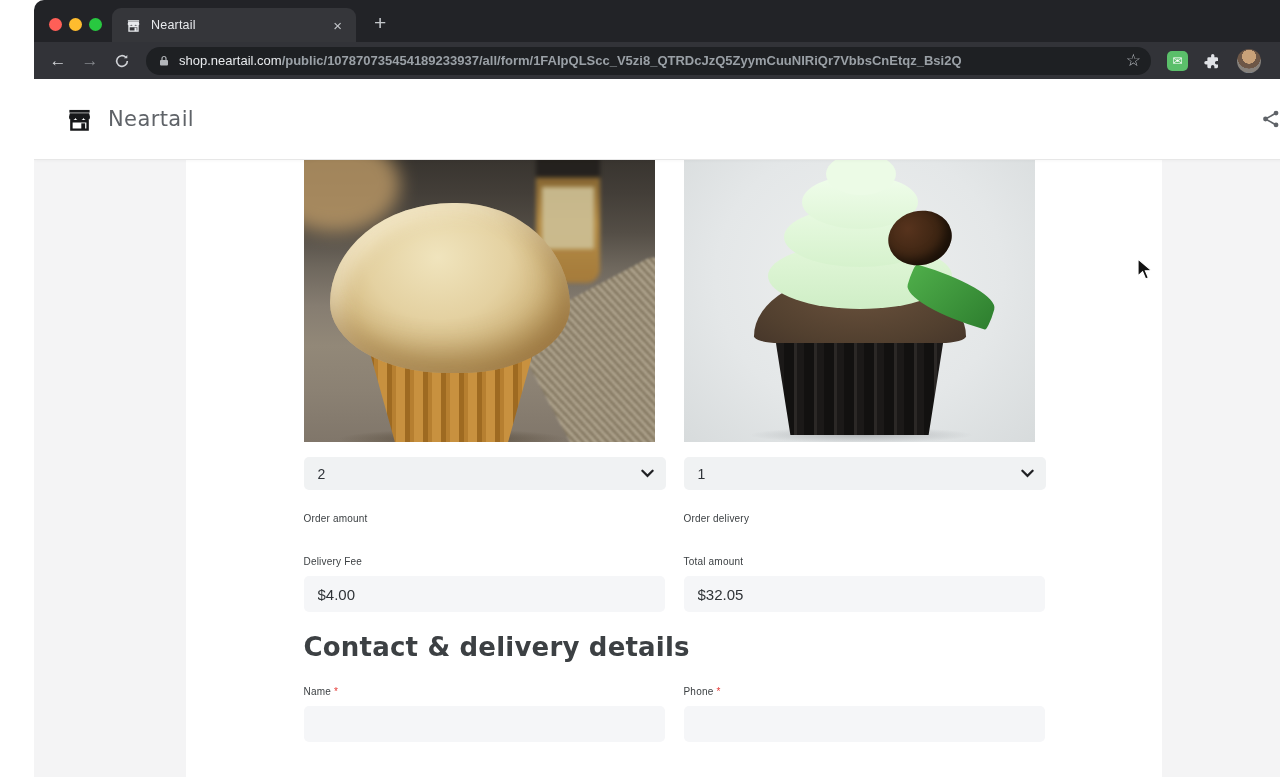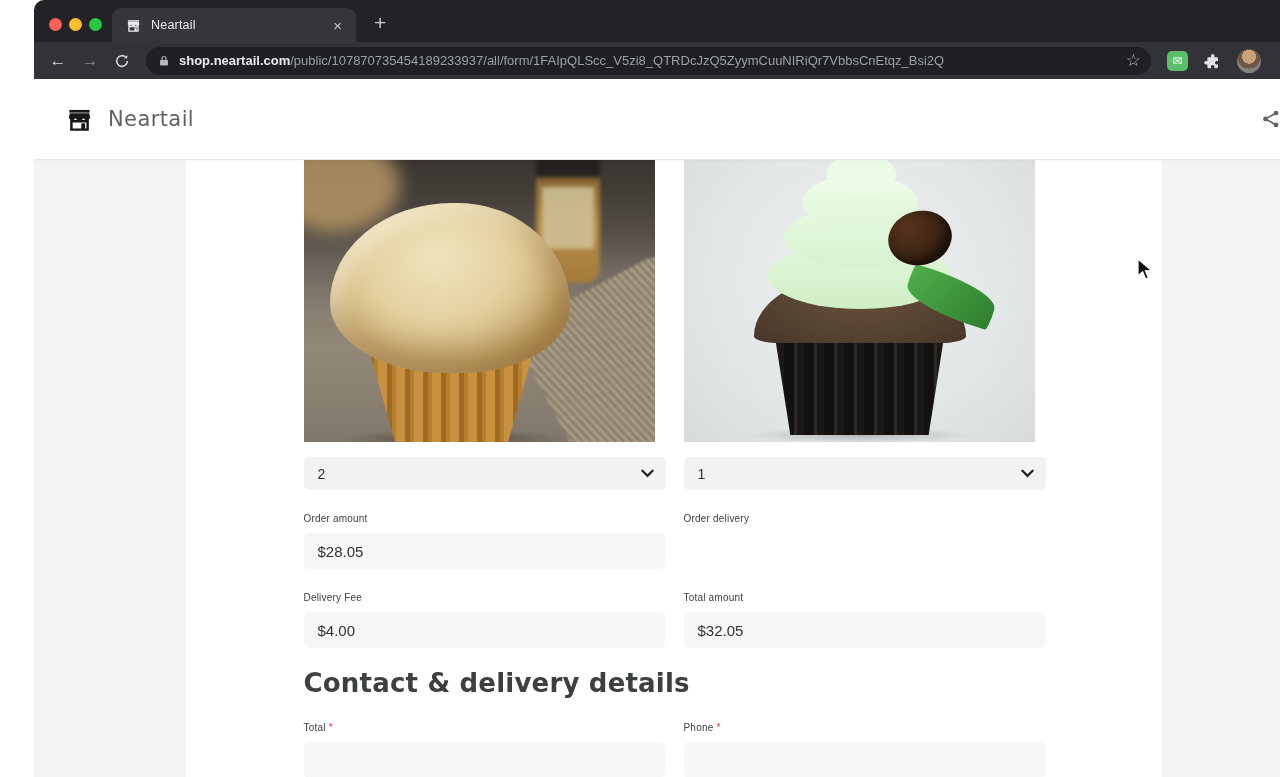--- a/index.html
+++ b/index.html
@@ -18,22 +18,22 @@
   .tab-title { font-size:12.5px; letter-spacing:.2px; flex:1; white-space:nowrap; overflow:hidden; }
   .tab-close { color:#c3c6ca; font-size:15px; line-height:1; padding:2px 4px; border-radius:4px; }
   .newtab { position:absolute; left:332px; top:10px; color:#c3c6ca; font-size:21px; font-weight:300; line-height:1; padding:2px 8px; }
 
   
   .toolbar { height:37px; background:#323338; display:flex; align-items:center; padding:0 10px; gap:4px; }
   .navbtn { width:28px; height:28px; display:flex; align-items:center; justify-content:center; font-size:17px; color:#d0d2d6; border-radius:50%; flex:none; }
   .navbtn.fwd { color:#85888d; }
   .omnibox { flex:1; height:28px; background:#1e2023; border-radius:14px; margin:0 6px; display:flex; align-items:center; padding:0 10px 0 12px; overflow:hidden; }
   .url { font-size:13px; white-space:nowrap; overflow:hidden; margin-left:9px; flex:1; }
-  .url .domain { color:#e8eaed; font-weight:bold; }
-  .url .path { color:#9aa0a6; }
+  .url .domain { color:#e8eaed; font-weight:normal; }
+  .url .path { color:#9aa0a6;font-weight:bold; }
   .star { color:#b9bdc2; font-size:17px; margin-left:8px; flex:none; }
   .ext-mail { width:21px; height:20px; border-radius:5px; background:var(--extension_green,#5bbf6a); color:#fff; font-size:12px; display:flex; align-items:center; justify-content:center; margin:0 6px; flex:none; }
   .ext-puzzle { width:28px; display:flex; justify-content:center; color:#e0e2e6; flex:none; }
   .avatar { width:24px; height:24px; border-radius:50%; margin:0 7px; background:radial-gradient(circle at 50% 32%, #c9a279 0 34%, #6d5747 35% 58%, #86817b 59% 78%, #9aa0a6 79%); flex:none; }
   .menu-dots { color:#dfe1e5; font-size:16px; font-weight:bold; padding:0 8px; letter-spacing:0; flex:none; }
 
   
   .site-header { height:80px; background:#fff; display:flex; align-items:center; padding:0 32px; box-shadow:0 1px 0 #e7e7e7, 0 2px 3px rgba(0,0,0,.03); position:relative; z-index:2; }
   .brand-icon { width:27px; height:27px; color:#17181a; margin-right:15px; }
   .brand { font-family:"DejaVu Sans", sans-serif; font-size:21px; font-weight:500; color:#5f6368; letter-spacing:.4px; }
@@ -191,21 +191,20 @@
               <svg class="chev" width="13" height="9" viewBox="0 0 14 9" fill="none" stroke="currentColor" stroke-width="2.4" stroke-linecap="round">
                   <path d="M1.5 1.5L7 7l5.5-5.5"></path>
                 </svg>
             </div>
           </div>
         </div>
 
         <div class="row2 fields-row">
           <div class="col field">
             <label>Order amount</label>
-            <input type="text" value="$28.05" style="">
           </div>
           <div class="col field">
             <label>Order delivery</label>
           </div>
         </div>
 
         <div class="row2 fields-row">
           <div class="col field">
             <label>Delivery Fee</label>
             <input type="text" value="$4.00" style="">
@@ -213,21 +212,21 @@
           <div class="col field">
             <label>Total amount</label>
             <input type="text" value="$32.05" style="">
           </div>
         </div>
 
         <h2 class="section-heading">Contact &amp; delivery details</h2>
 
         <div class="row2 fields-row contact-row">
           <div class="col field">
-            <label><span>Total</span><span class="req">*</span></label>
+            <label><span>Name</span><span class="req">*</span></label>
             <input type="text" value="" style="">
           </div>
           <div class="col field">
             <label><span>Phone</span><span class="req">*</span></label>
             <input type="text" value="" style="">
           </div>
         </div>
 
       </div>
     </div>

